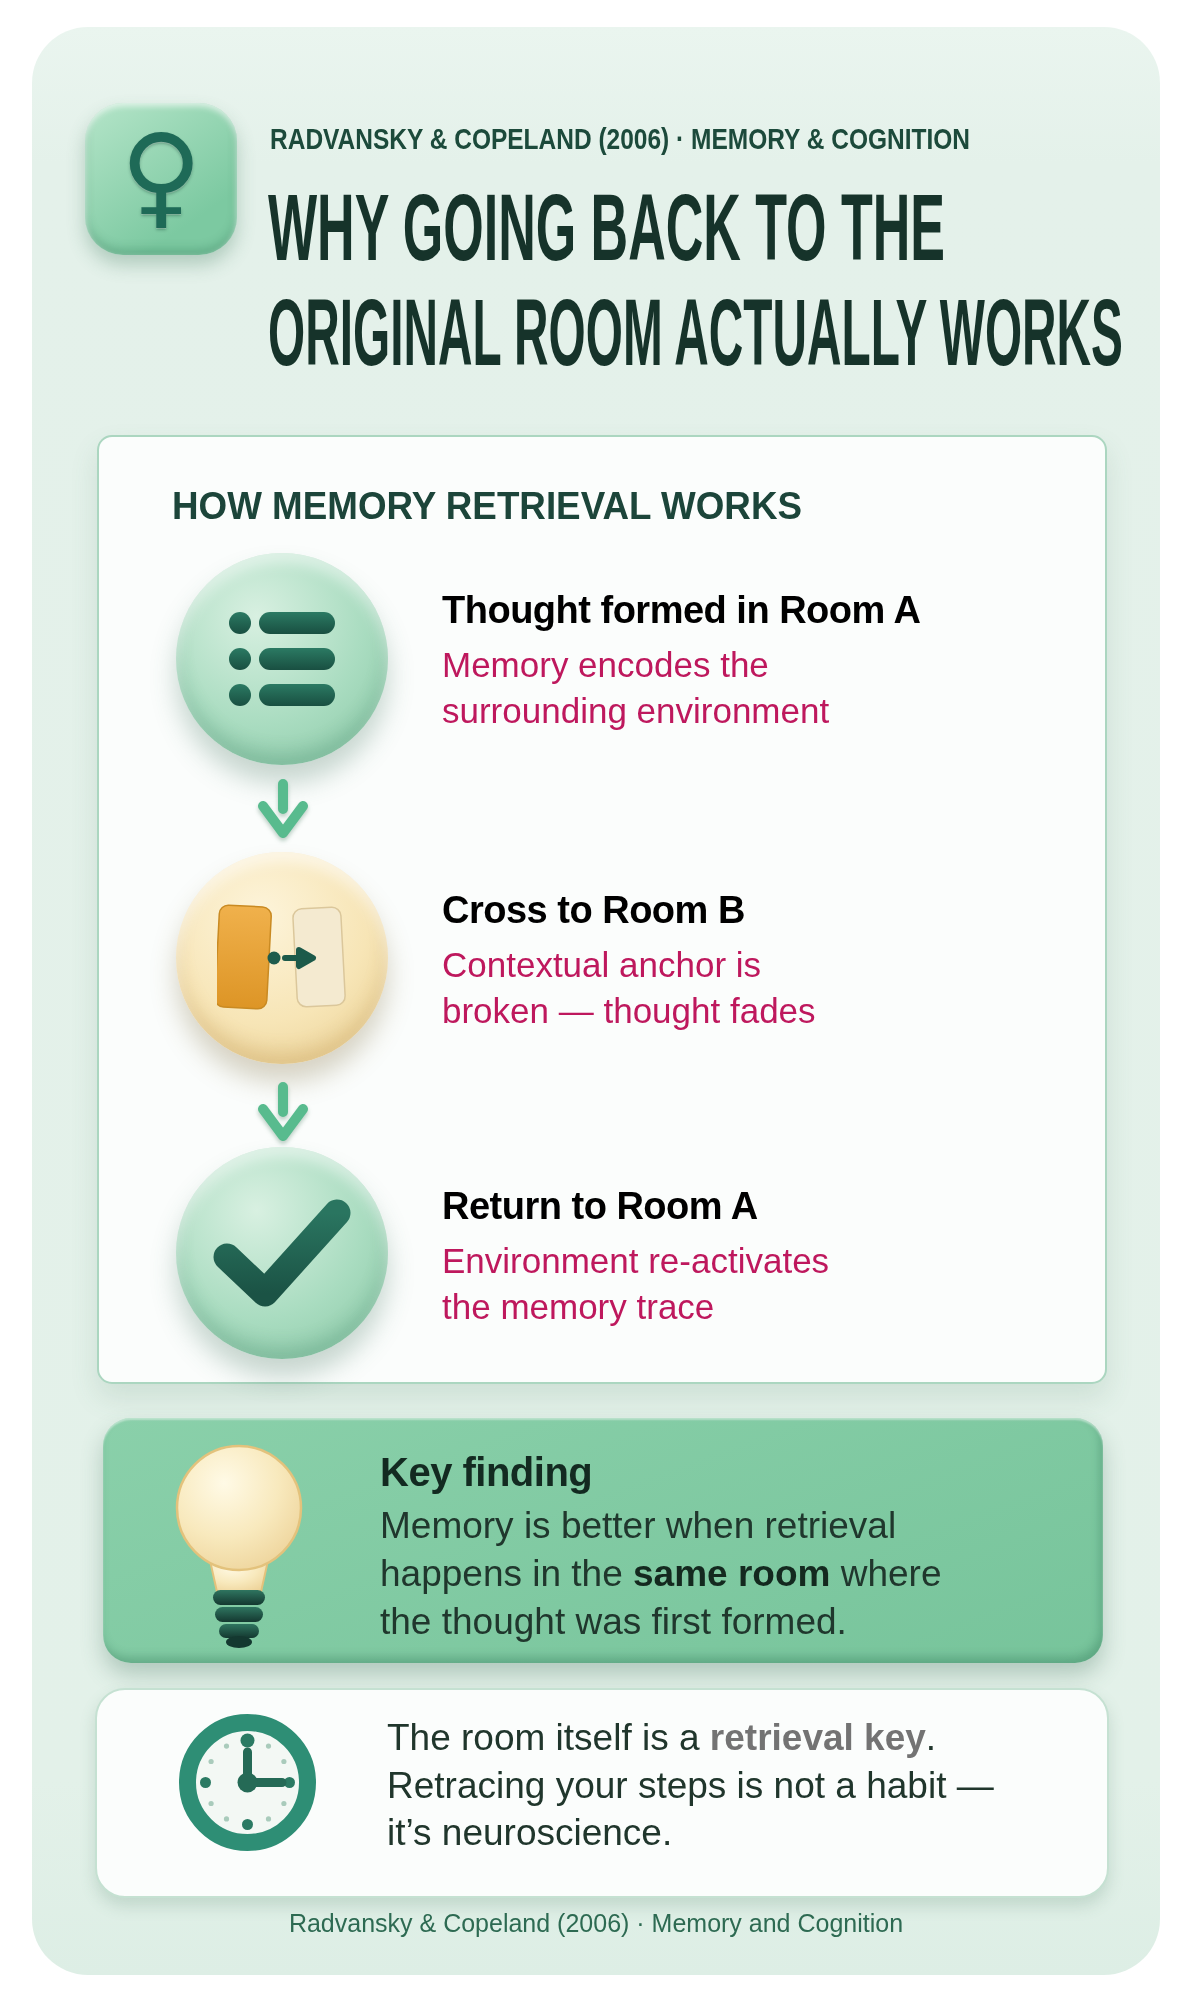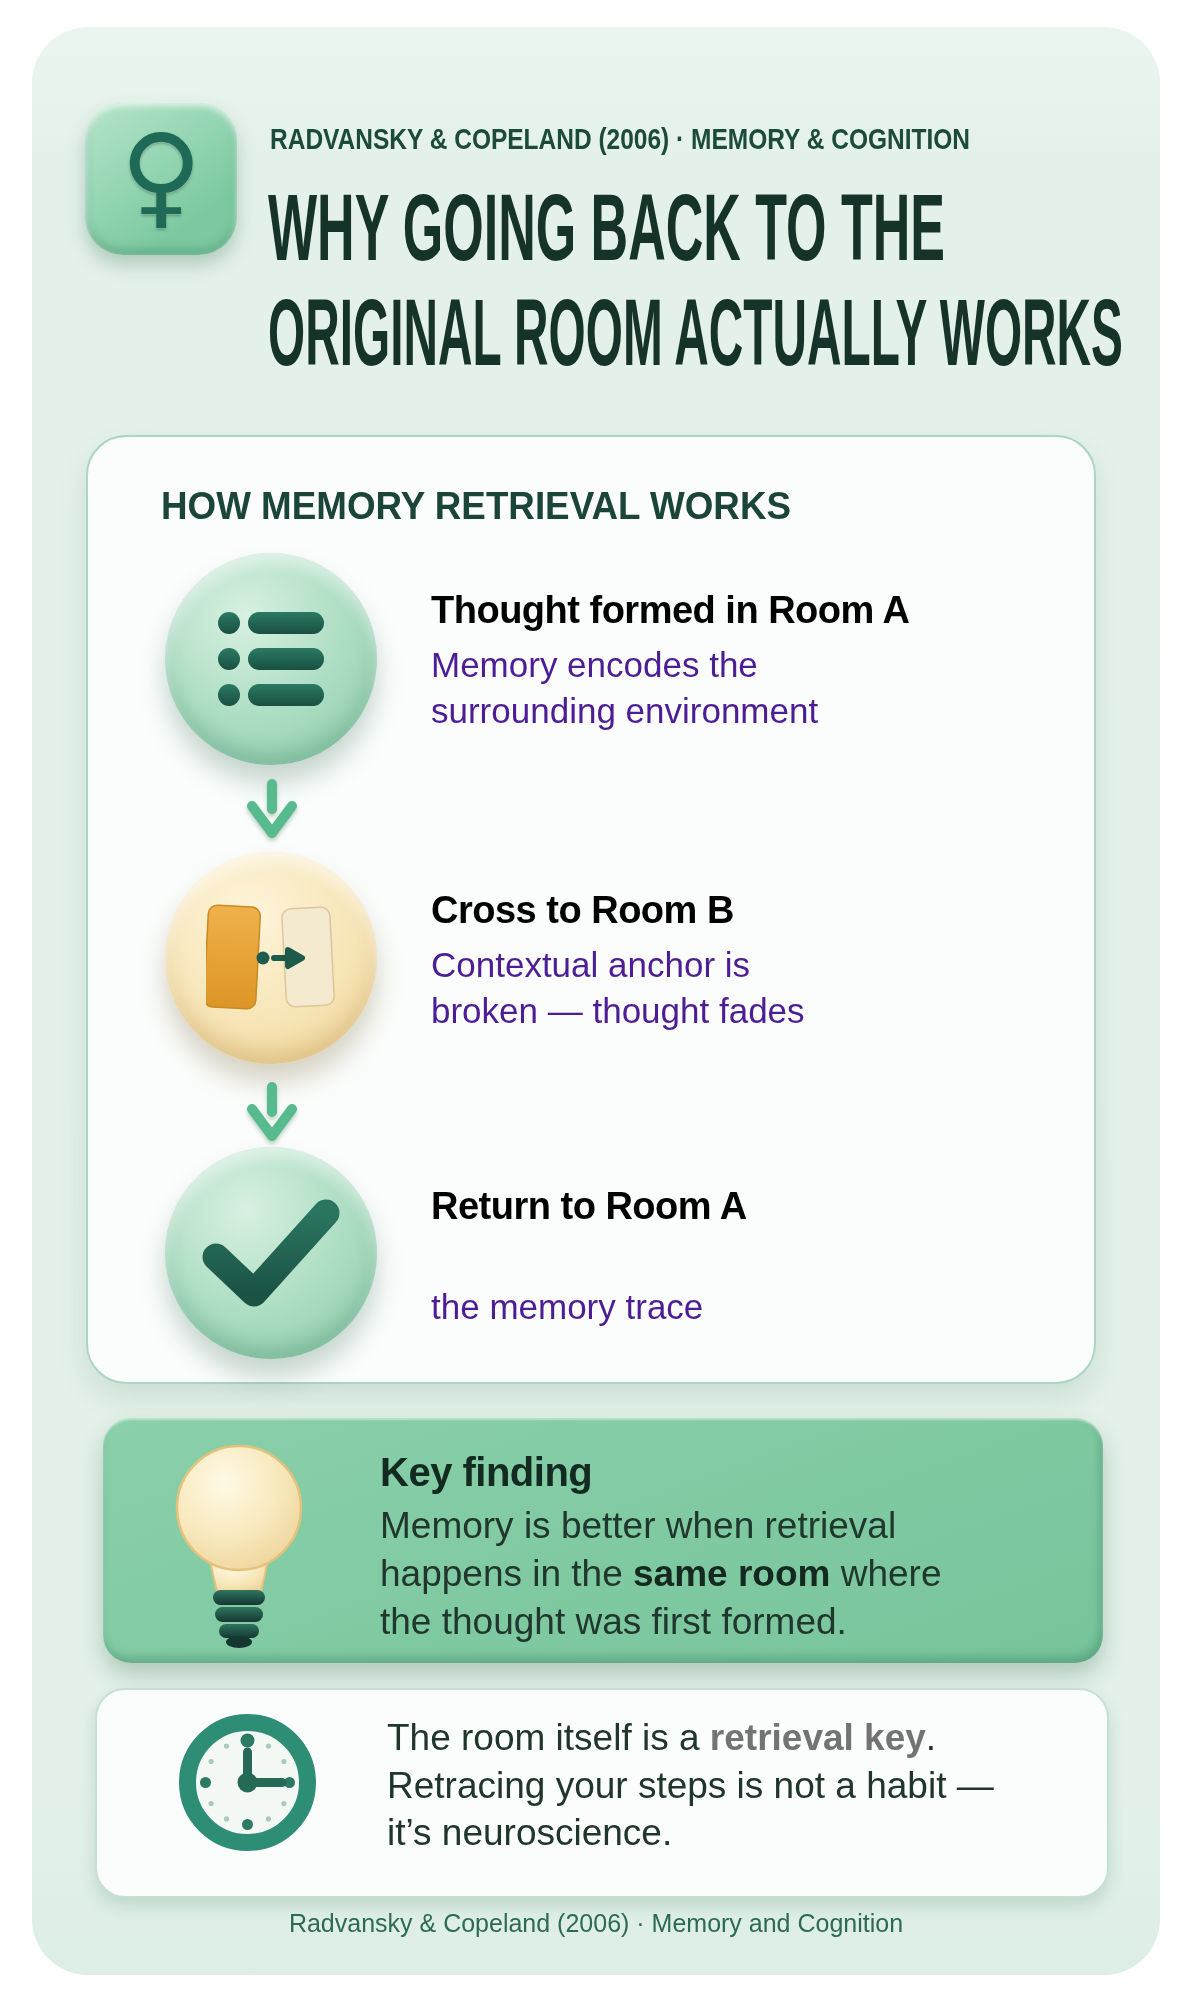--- a/index.html
+++ b/index.html
@@ -10,29 +10,29 @@
   
   .app-icon{left:53px;top:76px;width:152px;height:152px;border-radius:38px;
     background:linear-gradient(145deg,#b5e5c9,#7cc9a1 75%);
     box-shadow:0 10px 18px rgba(60,120,90,.30), inset 0 3px 6px rgba(255,255,255,.7), inset 0 -6px 10px rgba(25,95,65,.25);
     display:flex;align-items:center;justify-content:center;}
   .female-glyph{font-family:"DejaVu Sans",sans-serif;font-size:112px;font-weight:bold;color:#1e6a57;
     line-height:1;transform:translateY(-4px);text-shadow:0 2px 3px rgba(15,60,45,.35),0 1px 0 rgba(255,255,255,.35);}
   
   .card{background:#fbfdfc;border:2px solid #abd6c0;border-radius:40px;
     box-shadow:0 14px 28px rgba(70,120,95,.14);}
-  .process-card{left:54px;top:408px;width:1006px;height:945px;}
+  .process-card{left:65px;top:408px;width:1006px;height:945px;border-radius:15px;}
   .circle{width:212px;height:212px;border-radius:50%;display:flex;align-items:center;justify-content:center;}
   .circle-mint{background:radial-gradient(circle at 38% 30%,#d8f0e1,#a9dcc0 55%,#90ccab 88%);
     box-shadow:0 18px 26px rgba(60,110,90,.28), inset 0 10px 14px rgba(255,255,255,.55), inset 0 -12px 18px rgba(25,100,70,.20);}
   .circle-cream{background:radial-gradient(circle at 40% 30%,#fdf4da,#f7e5b6 55%,#ecd49a 88%);
     box-shadow:0 18px 26px rgba(120,100,50,.28), inset 0 10px 14px rgba(255,255,255,.6), inset 0 -12px 18px rgba(170,120,40,.22);}
   .step-text{width:610px;}
   .step-text h3{margin:0;font-size:38px;font-weight:bold;color:#000000;letter-spacing:-.5px;line-height:48px;}
-  .step-text p{margin:8px 0 0 0;font-size:35px;color:#4c1d95;line-height:46px;}
+  .step-text p{margin:8px 0 0 0;font-size:35px;color:#be185d;line-height:46px;}
   .arrow{filter:drop-shadow(0 3px 2px rgba(40,100,70,.30));}
   
   .key-box{left:71px;top:1391px;width:1000px;height:245px;border-radius:28px;
     background:linear-gradient(160deg,#8ad0aa,#77c49b);
     box-shadow:0 12px 22px rgba(60,110,85,.30), inset 0 2px 2px rgba(255,255,255,.45), inset -3px -6px 10px rgba(25,95,65,.28);}
   .kf-text{left:277px;top:30px;width:690px;}
   .kf-text h3{margin:0;font-size:40px;font-weight:bold;color:#132a21;line-height:48px;letter-spacing:-.5px;}
   .kf-text .body{margin-top:6px;font-size:37px;color:#20372d;line-height:48px;}
   .kf-text .body b{color:#14291f;}
   
@@ -126,21 +126,21 @@
           <linearGradient id="checkGrad" x1="0" y1="0" x2="0" y2="1">
             <stop offset="0" stop-color="#2a7560"></stop>
               <stop offset="1" stop-color="#1b5345"></stop>
           </linearGradient>
         </defs>
         <path d="M14 58 L52 94 L124 14" fill="none" stroke="url(#checkGrad)" stroke-width="27" stroke-linecap="round" stroke-linejoin="round"></path>
       </svg>
     </div>
     <div class="abs step-text" style="left:343px;top:745px;">
       <h3>Return to Room A</h3>
-      <p><br>
+      <p><span>Environment re-activates</span><br>
          <span>the memory trace</span></p>
     </div>
   </div>
 
   <div class="abs key-box">
     <svg class="abs" style="left:68px;top:18px;" width="136" height="214" viewBox="0 0 136 214">
       <defs>
         <radialGradient id="bulbGrad" cx="38%" cy="30%" r="80%">
           <stop offset="0" stop-color="#fffae6"></stop>
             <stop offset=".55" stop-color="#f8e9bd"></stop>

